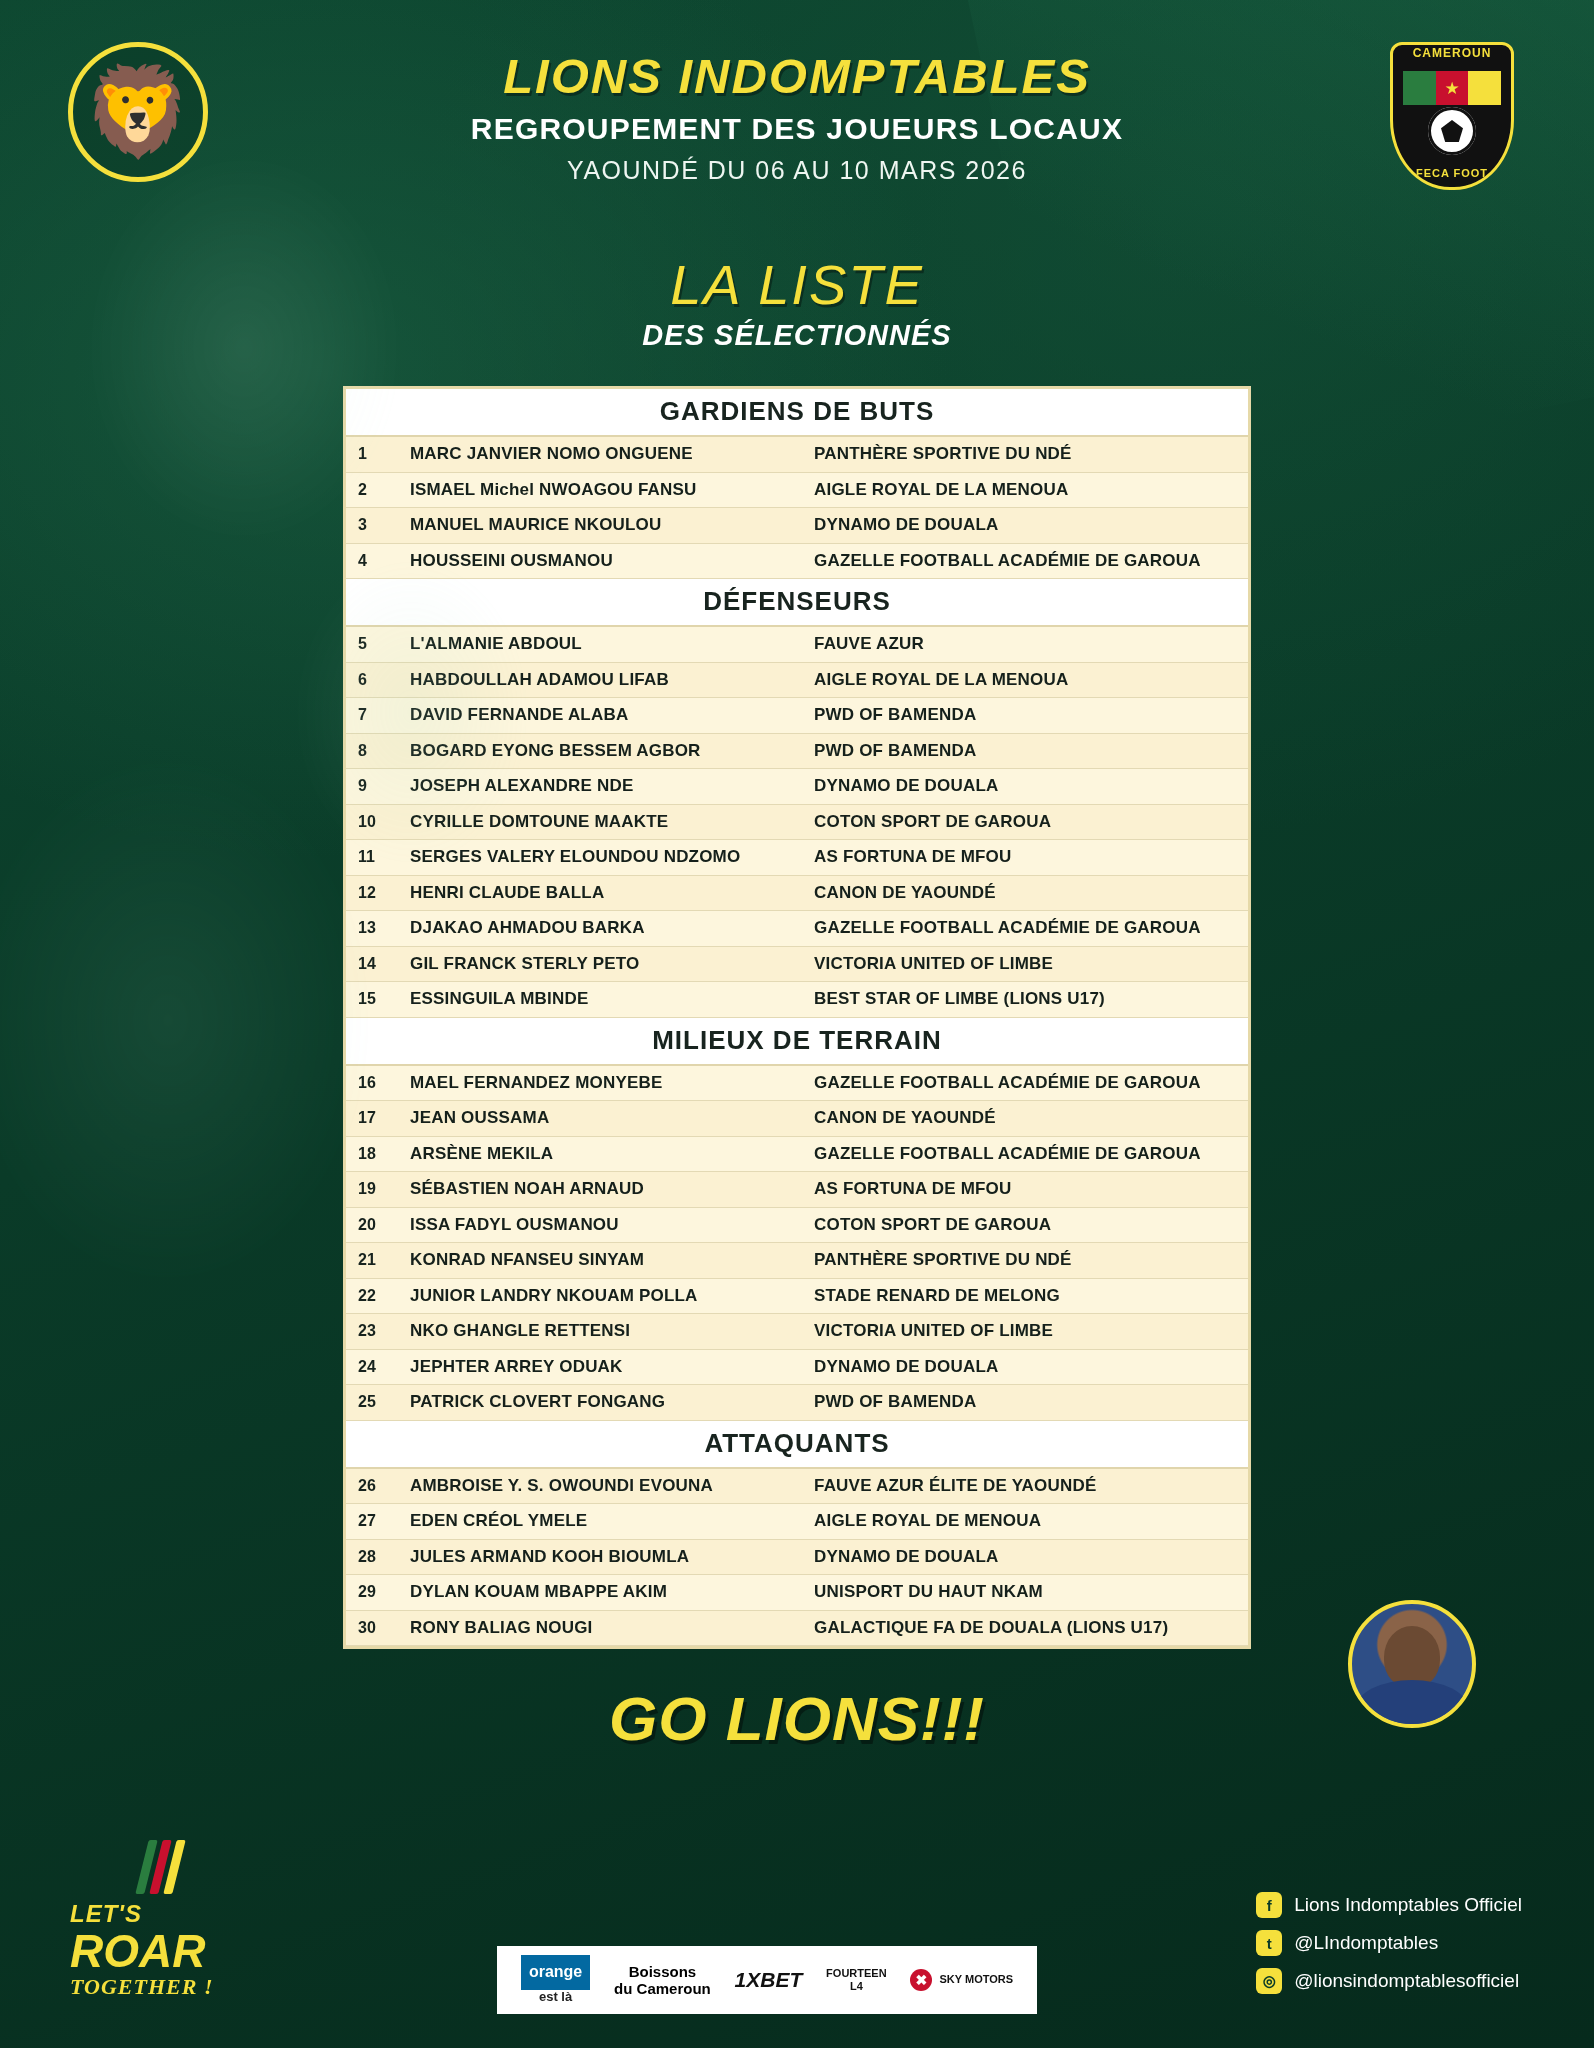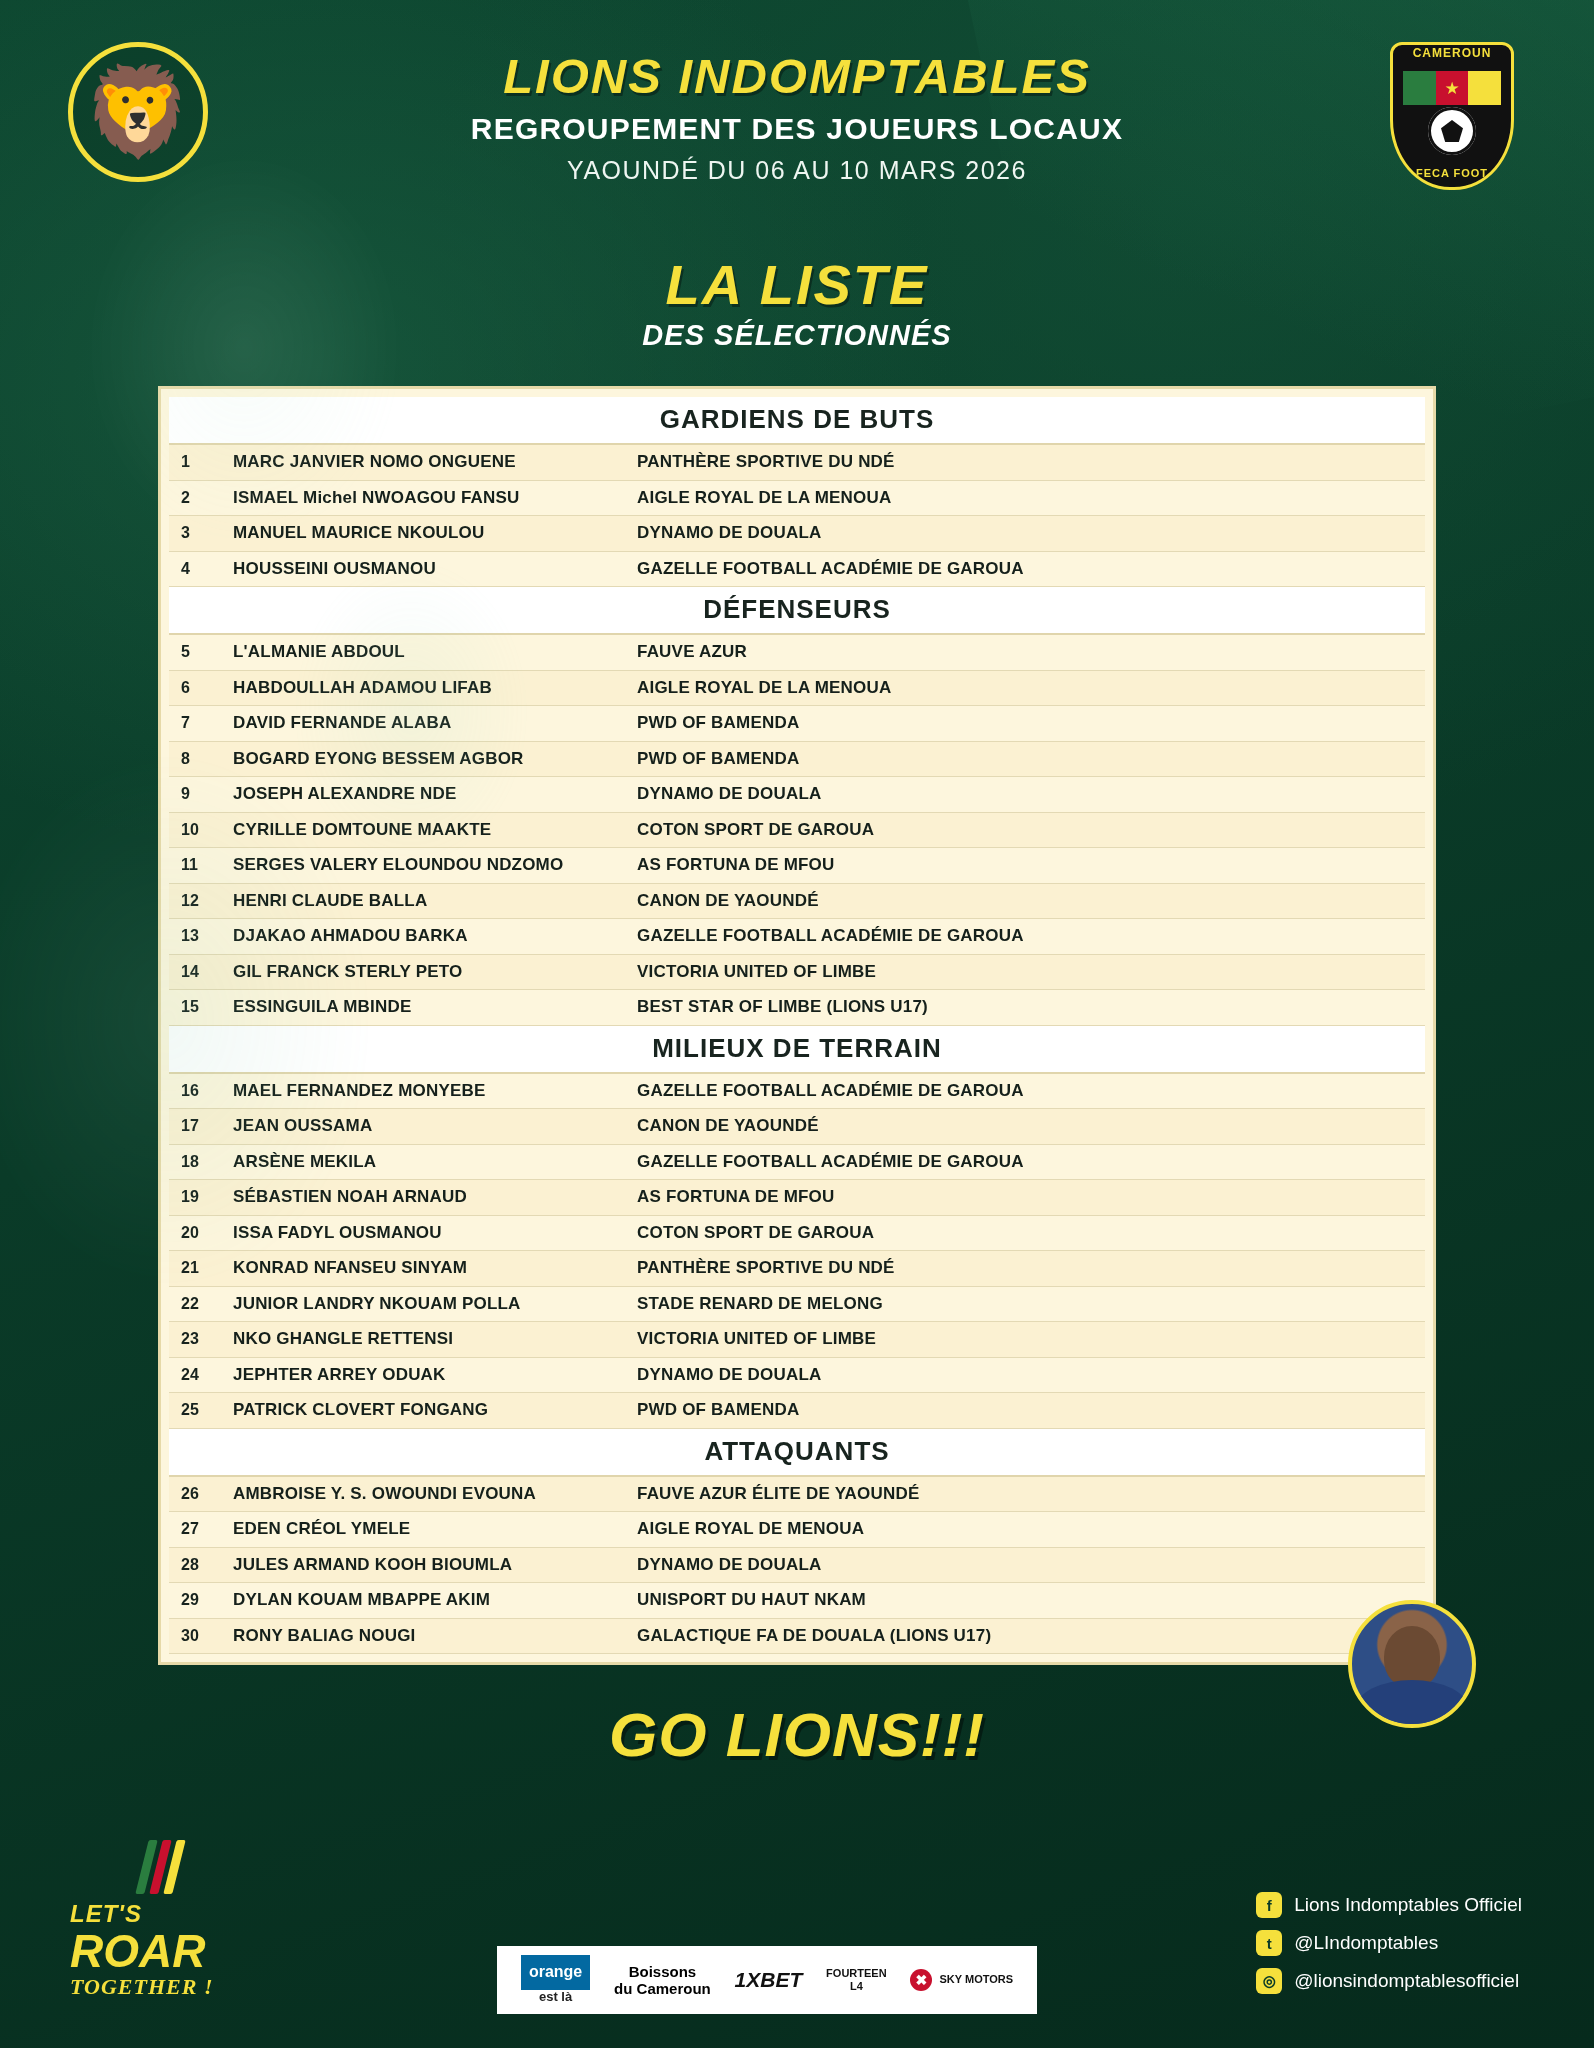--- a/index.html
+++ b/index.html
@@ -133,37 +133,37 @@
   }
   .crest-bottom {
     position: absolute; bottom: 8px; left: 0; right: 0;
     text-align: center;
     font-size: 11px; font-weight: bold; color: #f5e03c; letter-spacing: 1px;
   }
 
   
   .liste-head { text-align: center; margin-top: 22px; }
   .liste-main {
-    font-size: 56px; font-weight: bold; font-style: italic;
+    font-size: 56px; font-weight: normal; font-style: italic;
     color: #f5e03c; letter-spacing: 2px;
     text-shadow: 2px 3px 0 rgba(0,0,0,0.35);
   }
   .liste-sub {
     margin-top: 2px;
     font-size: 29px; font-weight: bold; font-style: italic;
     color: #ffffff; letter-spacing: 1px;
   }
 
   
   .table-wrap {
     margin: 34px auto 0;
-    width: 1278px;
+    width: 908px;
     background: #fdf6dd;
     border: 3px solid #e6d9a8;
-    padding: 8px;
+    padding: 0;
   }
   .section-head {
     text-align: center;
     font-size: 26px;
     font-weight: bold;
     letter-spacing: 1px;
     color: #18241f;
     background: #ffffff;
     padding: 7px 0 8px;
     border-bottom: 2px solid #e0d5ac;

